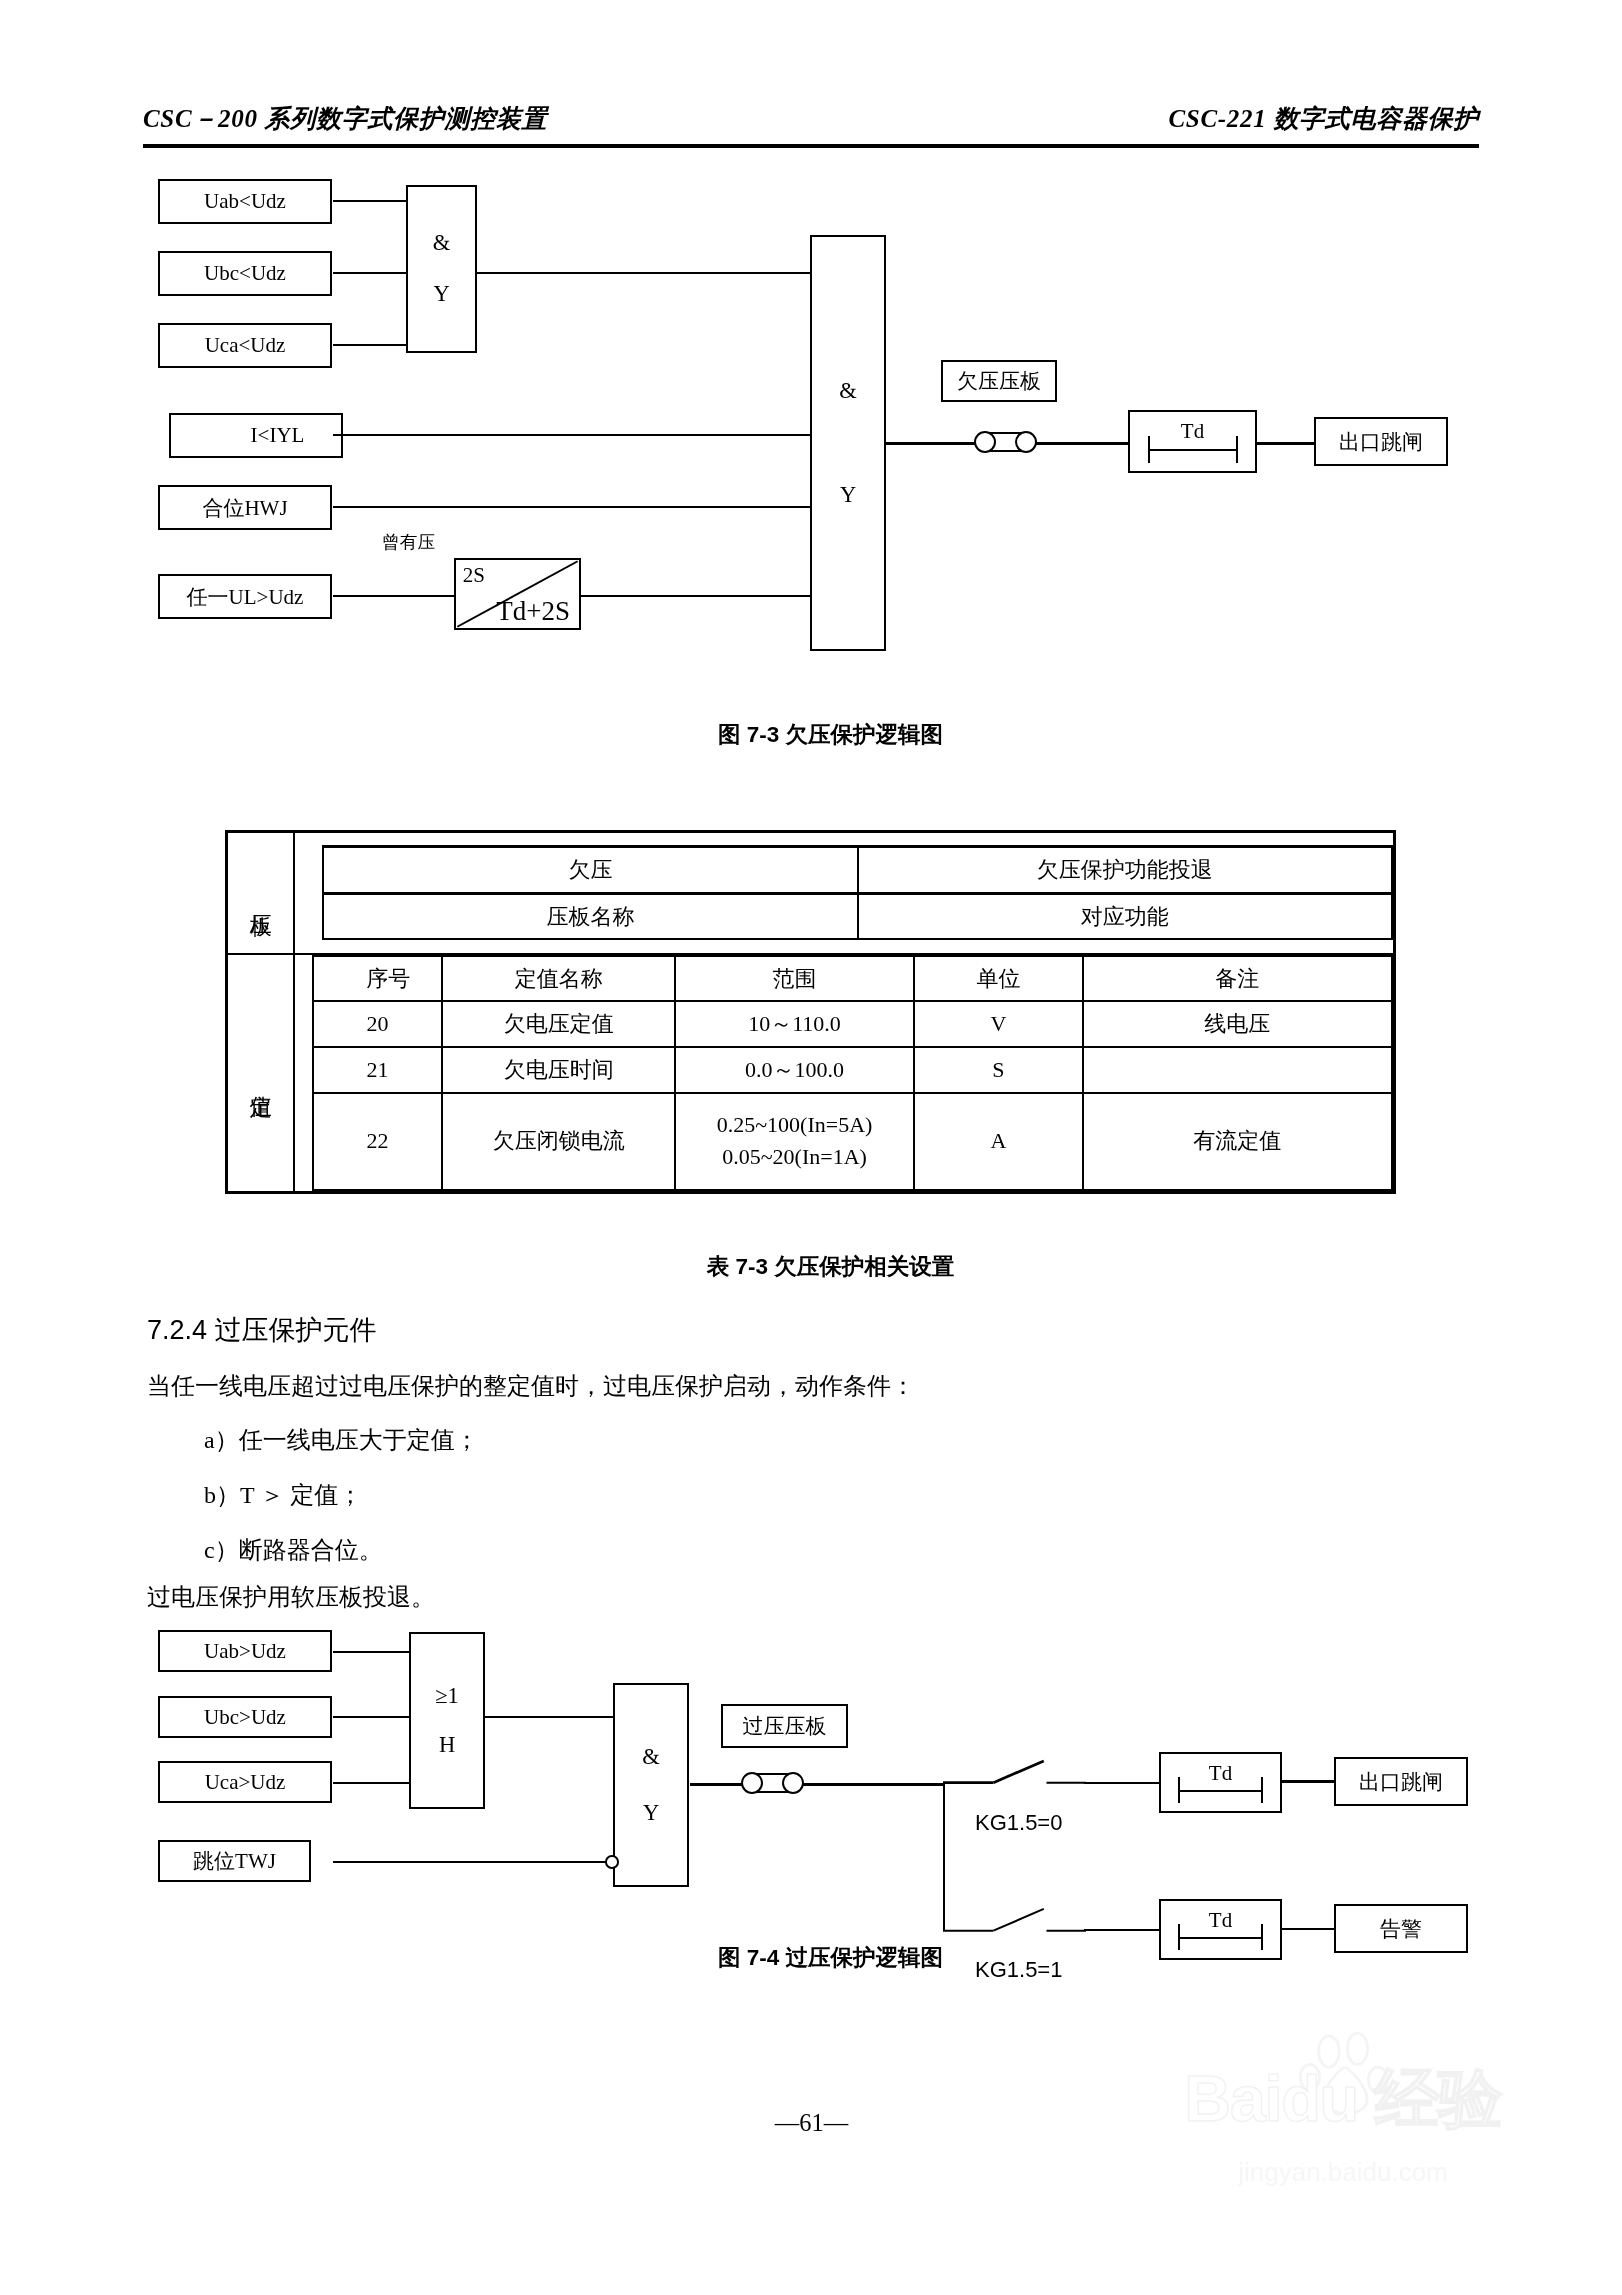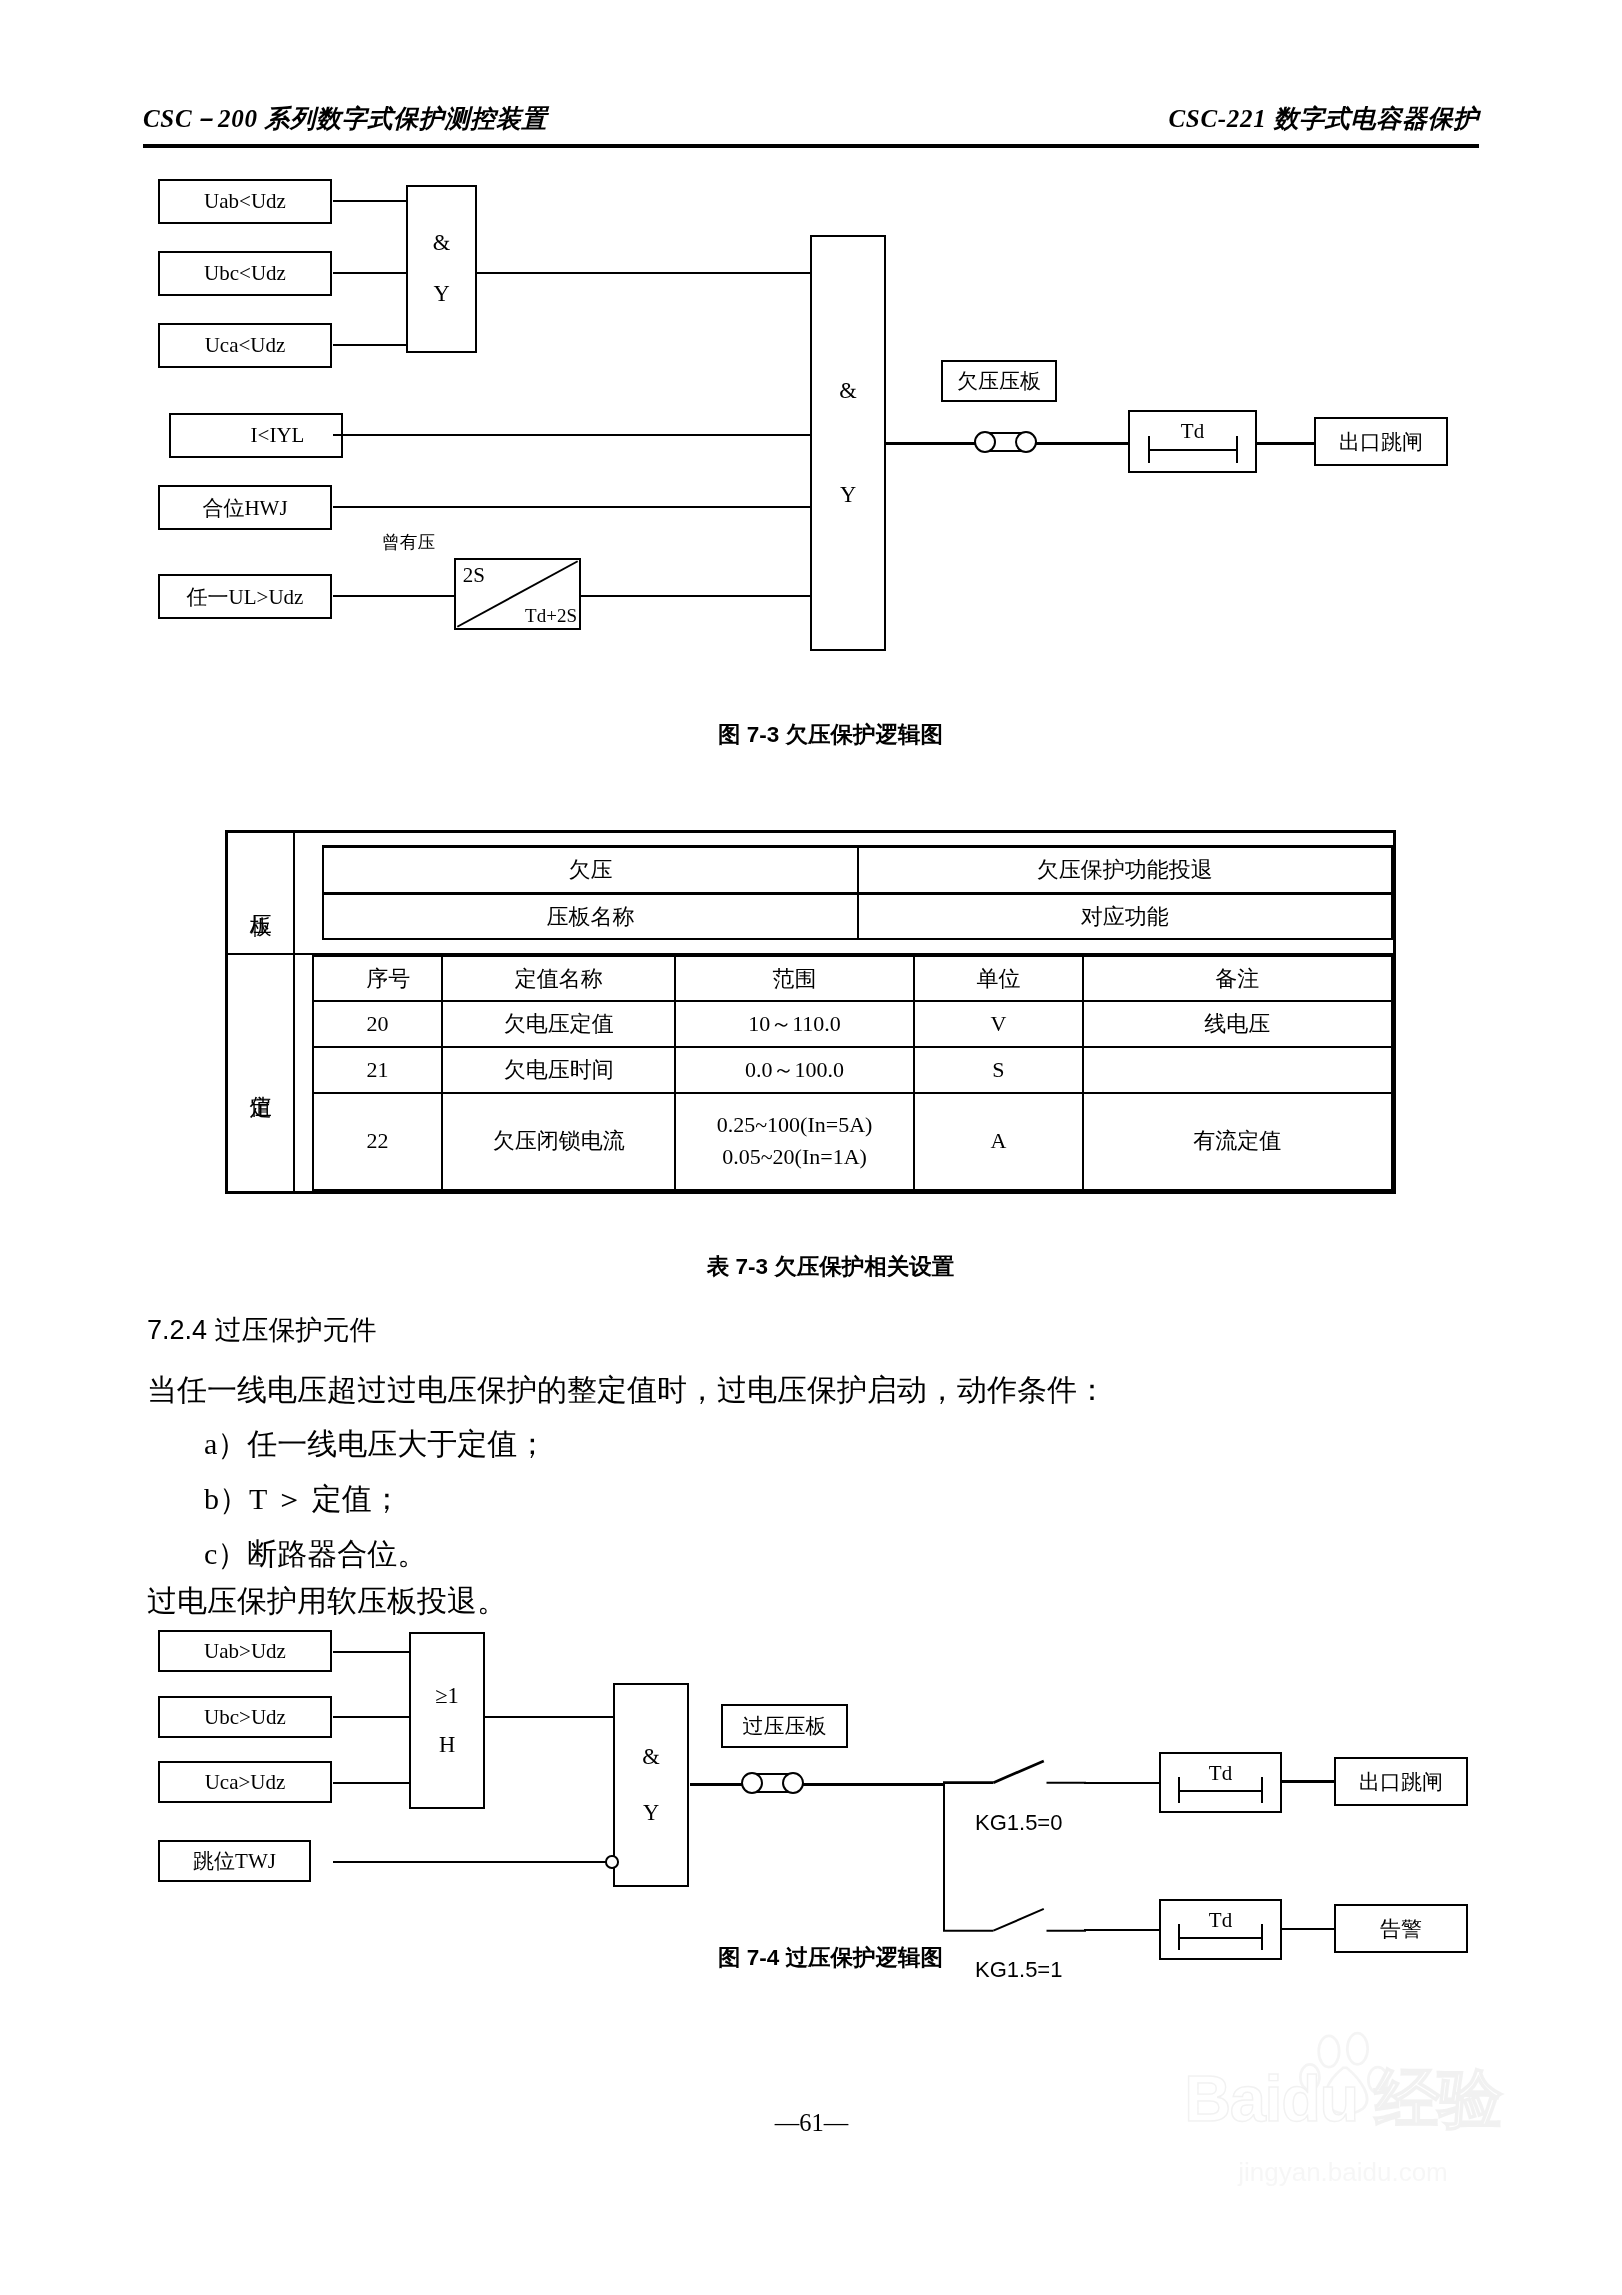--- a/index.html
+++ b/index.html
@@ -68,21 +68,21 @@
   .link .c1, .link .c2 {
     position:absolute; top:-0.7px; width:22px; height:22px;
     border:2.7px solid #000; border-radius:50%; background:#fff; box-sizing:border-box;
   }
   .link .c1 { left:-0.7px; }
   .link .c2 { right:-0.7px; }
 
   
   .pulse { position:absolute; border:2px solid #000; background:#fff; box-sizing:border-box; }
   .pulse .t { position:absolute; left:6.8px; top:2.7px; font-size:21px; }
-  .pulse .b { position:absolute; right:2px; bottom:1.4px; font-size:19px; }
+  .pulse .b { position:absolute; right:9px; bottom:1.4px; font-size:27px; }
   .pulse svg { position:absolute; left:0; top:0; width:100%; height:100%; }
 
   
   .bubble {
     position:absolute; width:13.6px; height:13.6px; border:2px solid #000;
     border-radius:50%; background:#fff; box-sizing:border-box;
   }
 
   
   .sw { position:absolute; }
@@ -111,21 +111,21 @@
   .inner-tbl { border-collapse:collapse; width:100%; table-layout:fixed; }
   .inner-tbl td { border:2px solid #000; }
   .nopad { padding:0 !important; border:none !important; }
   .rangecell div { line-height:1.45; }
 
   
   .sect {
     position:absolute; font-size:27px; white-space:nowrap;
     font-family:"Liberation Sans", sans-serif;
   }
-  .para { position:absolute; font-size:30px; white-space:nowrap; }
+  .para { position:absolute; font-size:24px; white-space:nowrap; }
 
   
   #pagenum {
     position:absolute; left:0; right:0; top:2109px; text-align:center;
     font-size:24.5px; font-family:"Liberation Serif", serif;
   }
   #watermark {
     position:absolute; left:1152px; top:2028px; width:382px; height:177px;
     opacity:0.30; pointer-events:none;
   }

